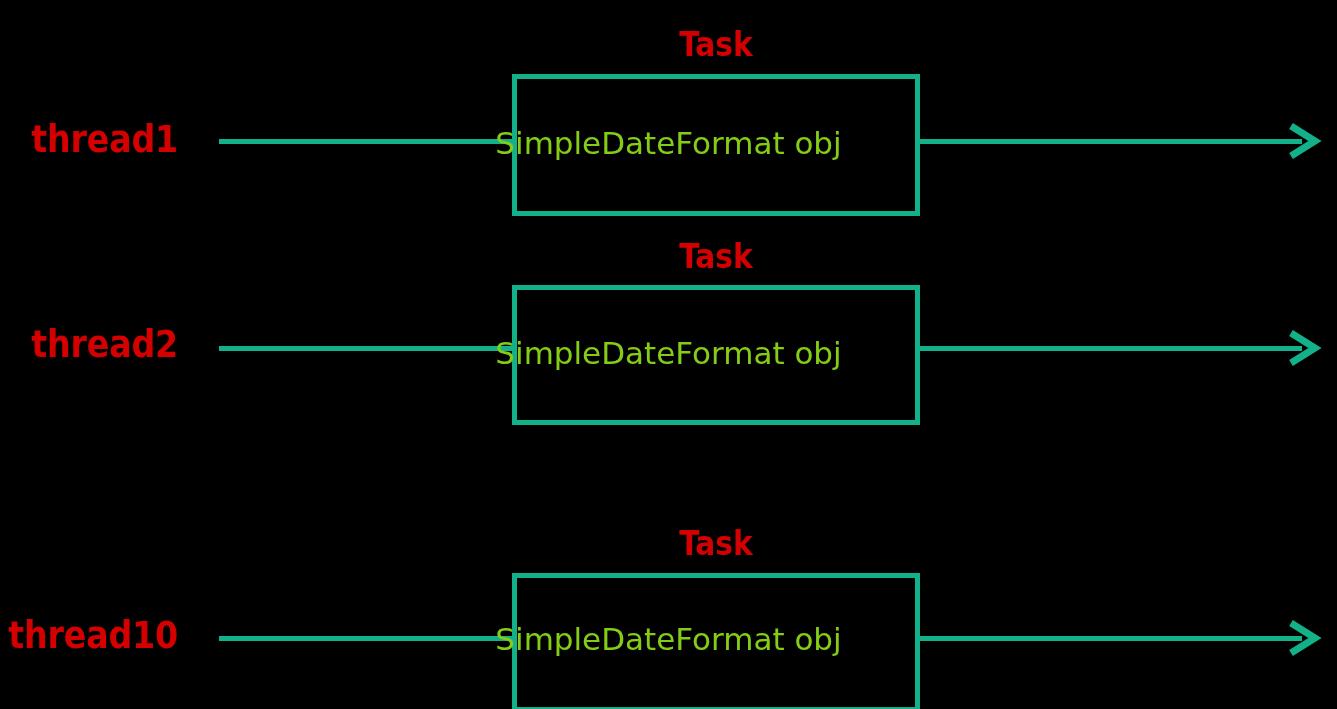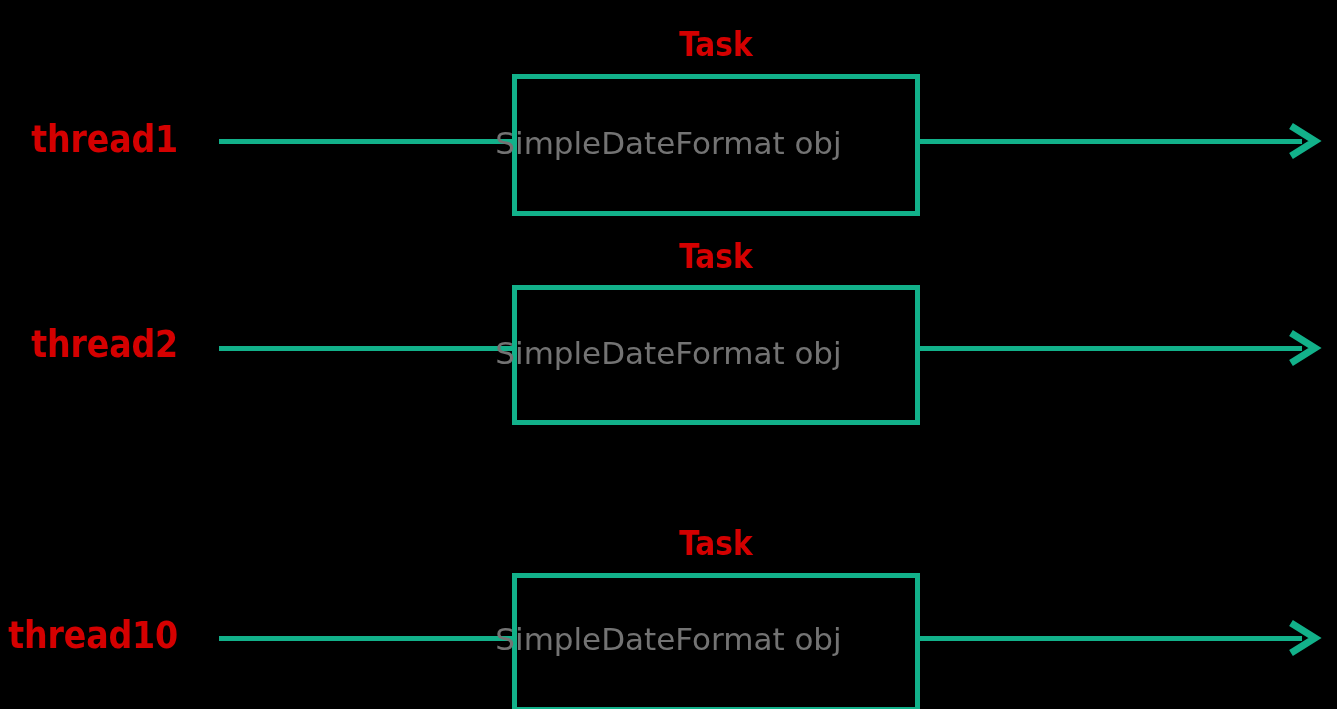--- a/index.html
+++ b/index.html
@@ -59,21 +59,21 @@
     width: 408px;
     box-sizing: border-box;
     border: 5px solid #12b18a;
     background: transparent;
   }
   .task-box-label {
     position: absolute;
     left: 0;
     width: 100%;
     text-align: center;
-    color: #737373;
+    color: #84cc16;
     font-family: "DejaVu Sans", "Liberation Sans", sans-serif;
     font-weight: normal;
     font-size: 31px;
     line-height: 1;
     white-space: nowrap;
   }
   
   .line-seg {
     position: absolute;
     height: 5px;

